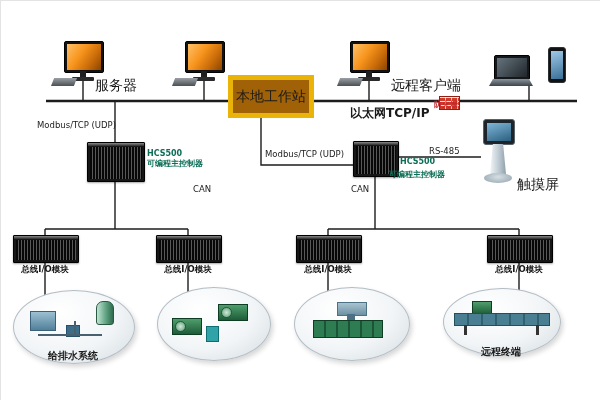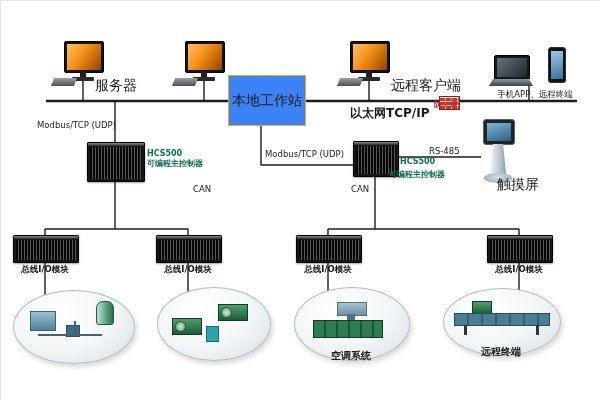--- a/index.html
+++ b/index.html
@@ -7,21 +7,21 @@
           overflow:hidden;font-family:"DejaVu Sans","Liberation Sans",sans-serif}
   #wires{position:absolute;left:0;top:0}
 
   
   .lbl{position:absolute;font-size:14px;color:#1a1a1a;white-space:nowrap;line-height:1.2}
   .bold{font-weight:700}
   .proto{font-size:8.5px;color:#222}
   .green{color:#0d6e57;font-weight:700;font-size:8px}
   .red{color:#c0272d;font-weight:700;font-size:8px}
   .ctr{text-align:center}
-  .boxed{border:1px solid #eab308;background:#3b82f6;padding:16px 3px}
+  .boxed{border:5px solid #eab308;background:#a16207;padding:8px 3px}
   .io-lbl{font-size:8.5px;font-weight:700;color:#111}
   .sys-label{position:absolute;font-size:10px;font-weight:700;color:#1c1c1c;text-align:center}
 
   
   .mon{position:absolute;width:46px;height:46px}
   .mon .bezel{position:absolute;left:4px;top:0;width:38px;height:30px;background:#121212;border:1px solid #000;border-radius:2px}
   .mon .scr{position:absolute;left:2px;top:2px;right:2px;bottom:2px;background:linear-gradient(125deg,#ffc168 0%,#f7941d 40%,#c76a08 72%,#8a4503 100%)}
   .mon .stand{position:absolute;left:20px;top:30px;width:6px;height:6px;background:#1f1f1f}
   .mon .base{position:absolute;left:12px;top:36px;width:22px;height:4px;background:#2a2a2a;border-radius:1px}
   .mon .kbd{position:absolute;left:-9px;top:37px;width:26px;height:8px;background:linear-gradient(#9aa0a5,#4b5054);clip-path:polygon(12% 0,100% 0,88% 100%,0 100%)}
@@ -124,21 +124,20 @@
       </div>
     <div class="deck"></div>
   </div>
   <div class="phone">
     <div class="pscr"></div>
   </div>
 
   <div class="lbl" style="left:94px;top:76px">服务器</div>
   <div class="lbl boxed" style="left:227px;top:74px">本地工作站</div>
   <div class="lbl" style="left:390px;top:76px">远程客户端</div>
-  <div class="lbl ctr" style="left:478px;top:88px;width:112px;font-size:8.5px">手机APP、远程终端</div>
 
 
   <div class="lbl bold" style="left:349px;top:105px;font-size:12px">以太网TCP/IP</div>
   <div class="firewall"></div>
   <div class="lbl red" style="left:433px;top:99px">防火墙</div>
 
   <div class="lbl proto" style="left:36px;top:119px">Modbus/TCP (UDP)</div>
   <div class="lbl proto" style="left:264px;top:148px">Modbus/TCP (UDP)</div>
   <div class="lbl proto" style="left:428px;top:145px">RS-485</div>
   <div class="lbl proto" style="left:192px;top:183px">CAN</div>
@@ -158,21 +157,21 @@
   <div class="lbl green" style="left:399px;top:156px">HCS500</div>
   <div class="lbl green" style="left:388px;top:169px">可编程主控制器</div>
 
   <div class="kiosk">
     <div class="head">
         <div class="hscr"></div>
       </div>
     <div class="body"></div>
     <div class="foot"></div>
   </div>
-  <div class="lbl" style="left:496px;top:175px">触摸屏</div>
+  <div class="lbl" style="left:516px;top:175px">触摸屏</div>
 
   <div class="rack" style="left:12px;top:234px;width:64px;height:26px">
     <div class="top"></div>
       <div class="fins"></div>
   </div>
   <div class="rack" style="left:155px;top:234px;width:64px;height:26px">
     <div class="top"></div>
       <div class="fins"></div>
   </div>
   <div class="rack" style="left:295px;top:234px;width:64px;height:26px">
@@ -189,35 +188,35 @@
   <div class="lbl io-lbl ctr" style="left:295px;top:263px;width:64px">总线I/O模块</div>
   <div class="lbl io-lbl ctr" style="left:486px;top:263px;width:64px">总线I/O模块</div>
 
   <div class="sys" style="left:12px;top:289px;width:120px;height:72px">
     <div class="eq" style="left:16px;top:20px;width:24px;height:18px;background:linear-gradient(180deg,#9cc0d2,#52809a);border:1px solid #3a607a"></div>
     <div class="eq" style="left:82px;top:10px;width:16px;height:22px;background:linear-gradient(90deg,#bfe4d4,#5a9e7c 60%,#2f6b4e);border:1px solid #2a5942;border-radius:7px 7px 3px 3px"></div>
     <div class="eq" style="left:52px;top:34px;width:12px;height:10px;background:#3c6e8a;border:1px solid #27506a"></div>
     <div class="eq" style="left:24px;top:43px;width:64px;height:2px;background:#49616e"></div>
     <div class="eq" style="left:60px;top:30px;width:2px;height:14px;background:#49616e"></div>
   </div>
+  <div class="sys-label" style="left:12px;top:348px;width:120px">给排水系统</div>
 
   <div class="sys" style="left:156px;top:286px;width:112px;height:72px">
     <div class="eq" style="left:14px;top:30px;width:28px;height:15px;background:linear-gradient(180deg,#4f9e6c,#1d5c38);border:1px solid #0f3d24"></div>
     <div class="eq" style="left:17px;top:33px;width:9px;height:9px;border-radius:50%;background:radial-gradient(#cfe9d8,#5d9a77);border:1px solid #1d5c38"></div>
     <div class="eq" style="left:60px;top:16px;width:28px;height:15px;background:linear-gradient(180deg,#4f9e6c,#1d5c38);border:1px solid #0f3d24"></div>
     <div class="eq" style="left:63px;top:19px;width:9px;height:9px;border-radius:50%;background:radial-gradient(#cfe9d8,#5d9a77);border:1px solid #1d5c38"></div>
     <div class="eq" style="left:48px;top:38px;width:11px;height:14px;background:#2fa3a8;border:1px solid #0d6d71"></div>
   </div>
 
   <div class="sys" style="left:293px;top:286px;width:114px;height:72px">
     <div class="eq" style="left:42px;top:14px;width:28px;height:12px;background:linear-gradient(180deg,#a9c4d1,#6d91a2);border:1px solid #4d7184"></div>
     <div class="eq" style="left:52px;top:26px;width:8px;height:6px;background:#4d7184"></div>
     <div class="eq" style="left:18px;top:32px;width:68px;height:16px;background:repeating-linear-gradient(90deg,#2e7c52 0 10px,#1b5436 10px 12px);border:1px solid #0f3d24"></div>
   </div>
-  <div class="sys-label" style="left:293px;top:348px;width:114px">空调系统</div>
 
   <div class="sys" style="left:442px;top:287px;width:116px;height:66px">
     <div class="eq" style="left:28px;top:12px;width:18px;height:12px;background:linear-gradient(180deg,#4f9e6c,#1d5c38);border:1px solid #0f3d24"></div>
     <div class="eq" style="left:10px;top:24px;width:94px;height:11px;background:repeating-linear-gradient(90deg,#4a7e92 0 12px,#31606f 12px 14px);border:1px solid #20505e"></div>
     <div class="eq" style="left:20px;top:36px;width:3px;height:10px;background:#333"></div>
     <div class="eq" style="left:92px;top:36px;width:3px;height:10px;background:#333"></div>
   </div>
   <div class="sys-label" style="left:442px;top:344px;width:116px">远程终端</div>
 
 </div>

